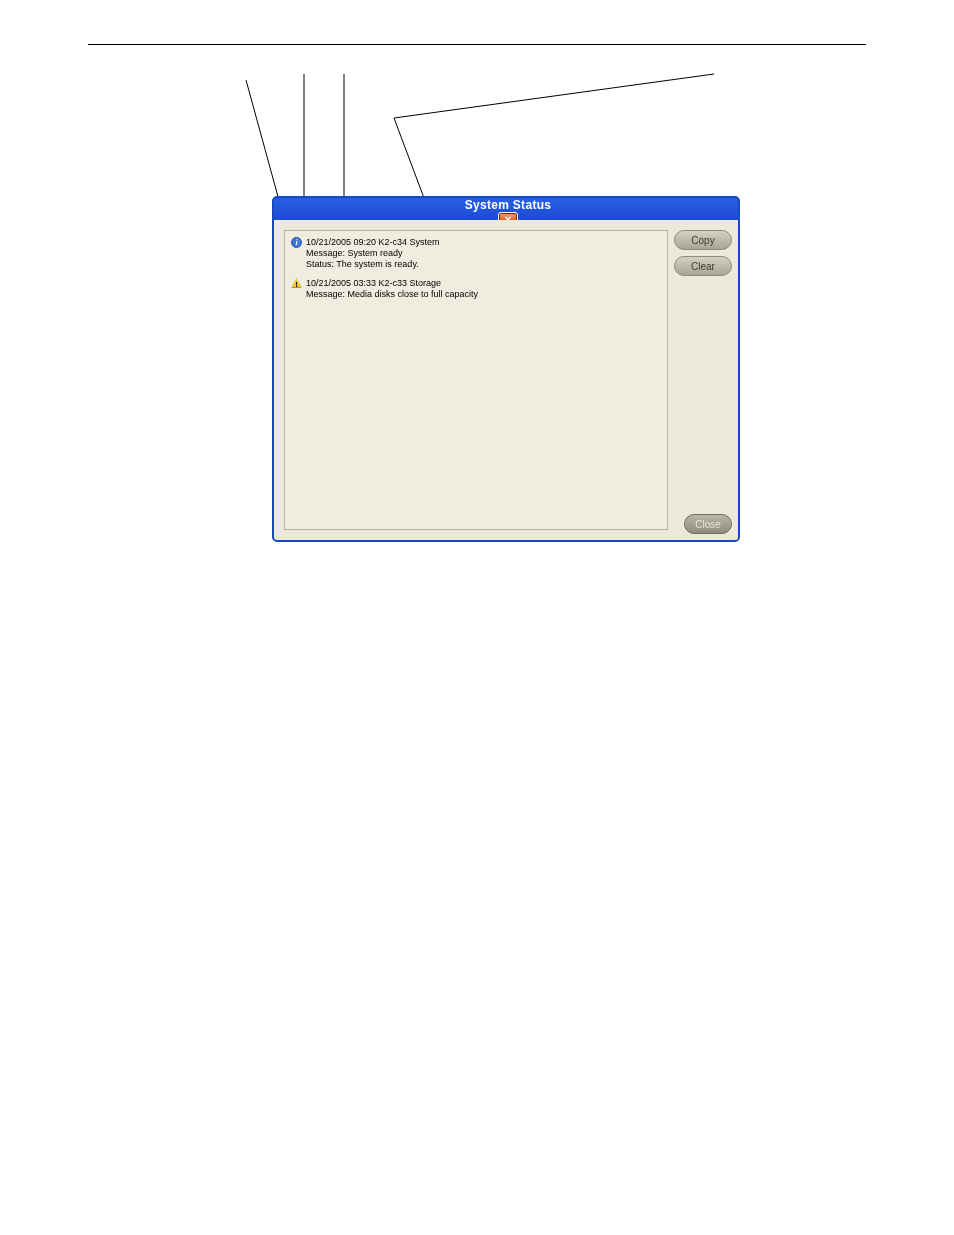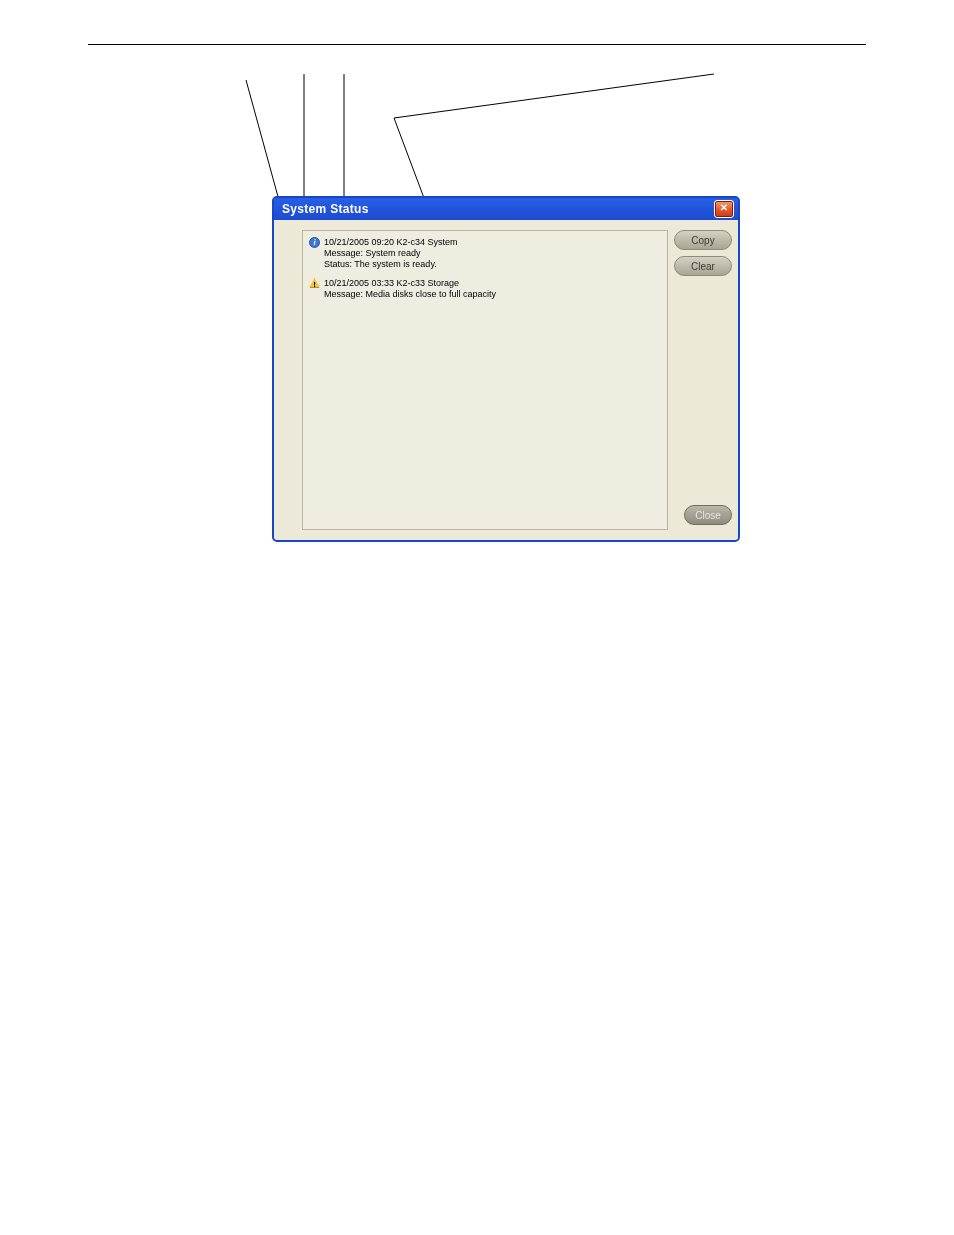--- a/index.html
+++ b/index.html
@@ -53,20 +53,21 @@
     position: relative;
     height: 22px;
     background: linear-gradient(to bottom, #275fe6 0%, #1f4fd6 50%, #1544c0 100%);
     color: #ffffff;
     display: flex;
     align-items: center;
     padding: 0 4px 12px 8px;
     font-weight: bold;
     font-size: 12px;
     letter-spacing: 0.3px;
+    flex-direction: column;
   }
   .titlebar .title {
     flex: 1;
     white-space: nowrap;
   }
   .close-btn {
     width: 18px;
     height: 16px;
     background: linear-gradient(to bottom, #f89a6e, #e1552b 60%, #c43a14);
     border: 1px solid #ffffff;
@@ -84,21 +85,21 @@
     position: absolute;
     top: 22px;
     bottom: 0;
     left: 0;
     right: 0;
     display: flex;
     background: #ece9d8;
   }
   .msg-pane {
     flex: 1;
-    margin: 10px 6px 10px 28px;
+    margin: 10px 6px 10px 10px;
     background: #efece0;
     border: 1px solid #b8b4a3;
     padding: 6px 6px 6px 6px;
     overflow: hidden;
     box-sizing: border-box;
     font-size: 9px;
     color: #222;
   }
   .side {
     width: 58px;
@@ -115,21 +116,21 @@
     font-size: 10px;
     font-weight: normal;
     display: flex;
     align-items: center;
     justify-content: center;
     border: 1px solid #8f8b7b;
   }
   .pill.close-pill {
     position: absolute;
     right: 6px;
-    bottom: 15px;
+    bottom: 6px;
     width: 46px;
     background: linear-gradient(to bottom, #bab7aa, #8f8c7e);
     color: #e8e5da;
     border-color: #6f6c60;
   }
 
   .entry {
     margin-bottom: 8px;
     line-height: 11px;
   }

